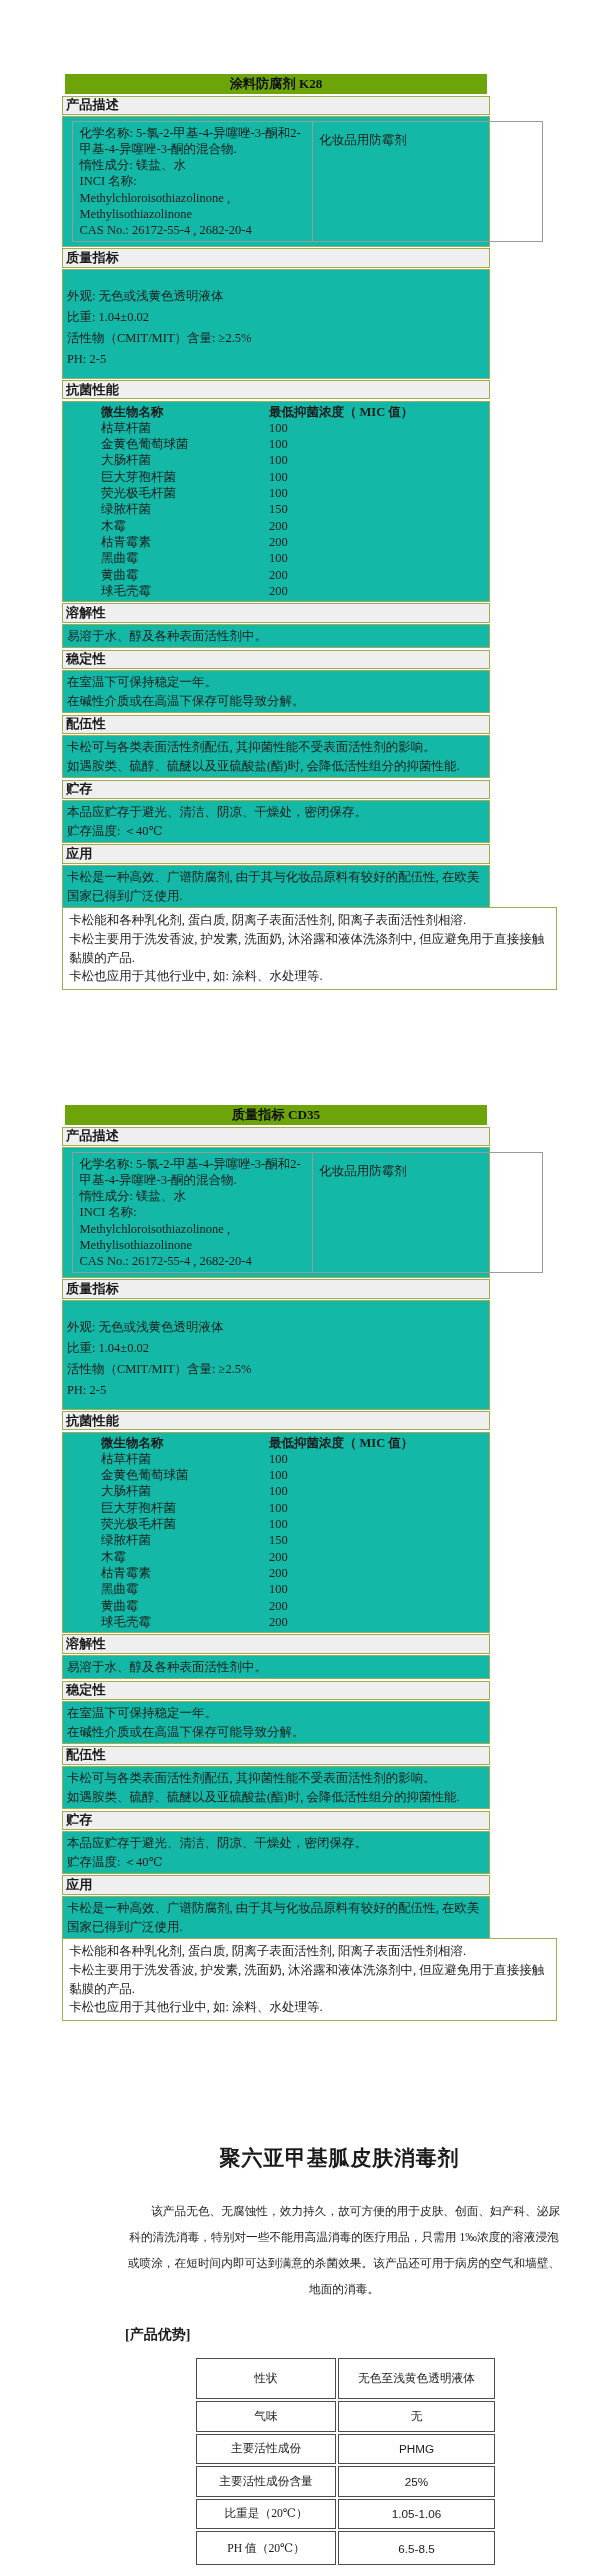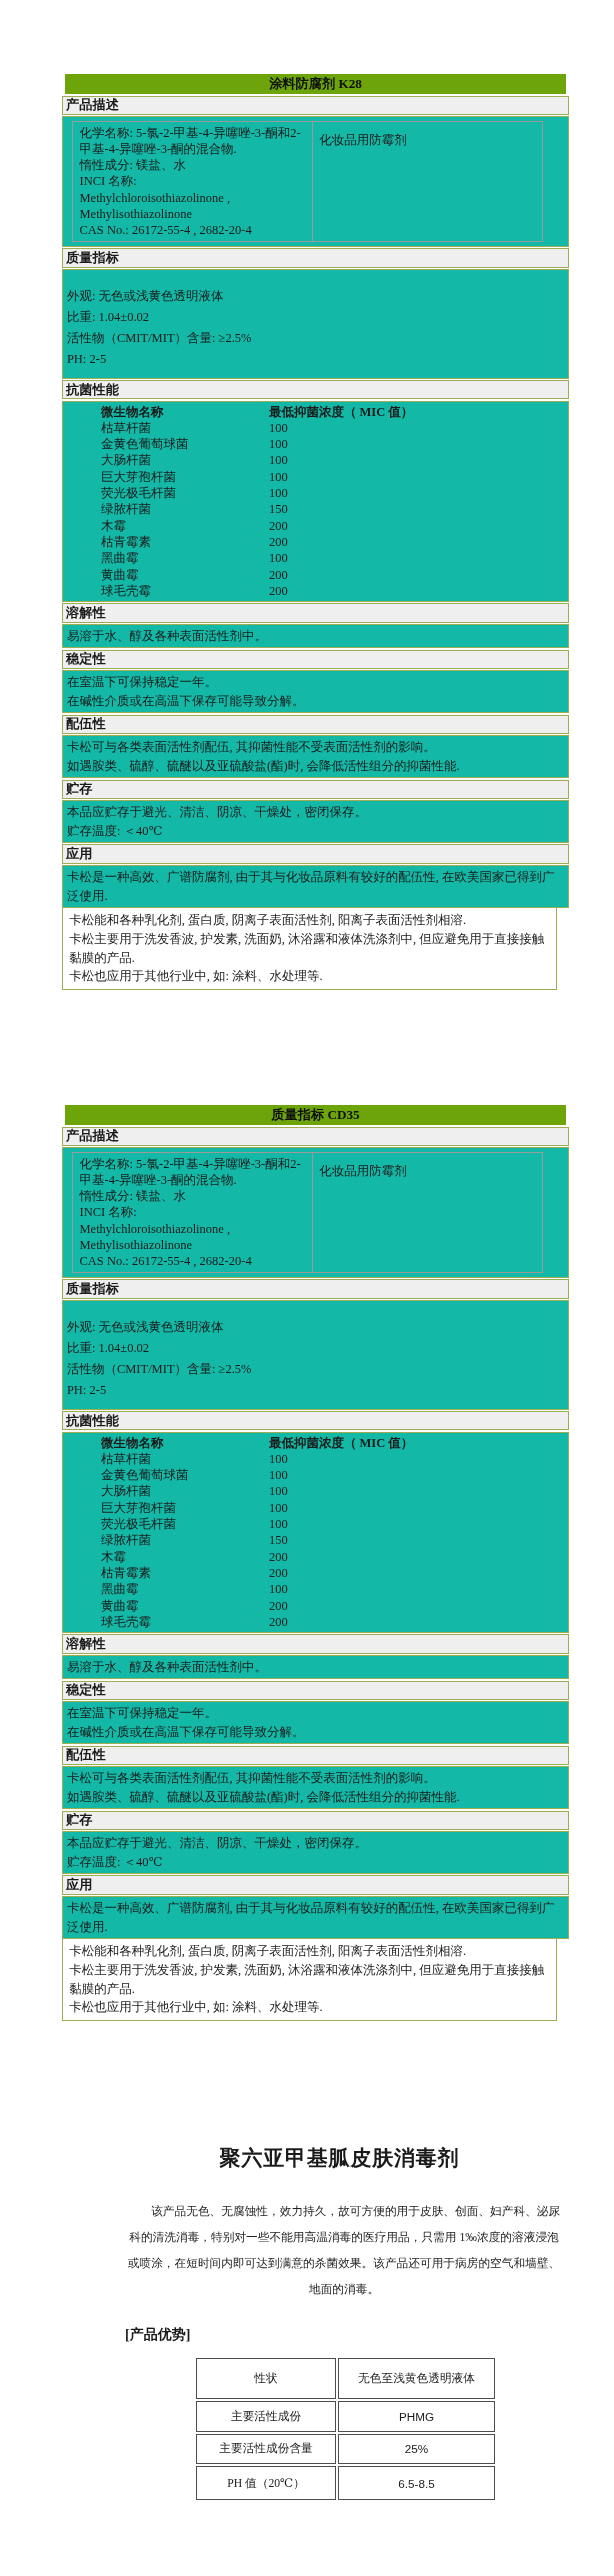--- a/index.html
+++ b/index.html
@@ -1,21 +1,21 @@
 <!DOCTYPE html>
 <html style="font-size:12.5px"><head>
 <meta charset="utf-8">
 <style>
   html,body{margin:0;padding:0;}
   body{
     width:615px;height:2576px;position:relative;overflow:hidden;
     background:#ffffff;color:#1a1a1a;
     font-family:"Liberation Serif","DejaVu Serif",serif;
   }
-  .psec{position:absolute;left:62px;width:507px;}
+  .psec{position:absolute;left:62px;width:428px;}
   .gbar{
     background:#6CA40A;border:0.8px solid #6CA40A;margin:0 3.1px 1.6px 3.1px;
     text-align:center;font-weight:bold;font-size:13.2px;line-height:18px;color:#101010;
   }
   .slabel{
     background:#EFEFEF;border:0.8px solid #9CAD52;font-weight:bold;
     font-size:13.2px;line-height:15.6px;padding:0.8px 3.1px;margin-bottom:1.6px;
   }
   .cbox{border:0.8px solid #9CAD52;background:#14b8a6;font-size:12.5px;padding:1.6px 3.9px;margin-bottom:1.6px;}
   .desc-table{border-collapse:collapse;margin:2.3px 1.6px 2.3px 5.4px;width:471px;}
@@ -285,27 +285,35 @@
   <div class="phmg-intro">该产品无色、无腐蚀性，效力持久，故可方便的用于皮肤、创面、妇产科、泌尿科的清洗消毒，特别对一些不能用高温消毒的医疗用品，只需用 1‰浓度的溶液浸泡或喷涂，在短时间内即可达到满意的杀菌效果。该产品还可用于病房的空气和墙壁、地面的消毒。</div>
   <div class="adv">[产品优势]</div>
 
   <table class="spec">
     <tbody>
         <tr class="r0">
       <td class="c1">性状</td>
       <td class="c2">无色至浅黄色透明液体</td>
     </tr>
     <tr class="r">
+      <td class="c1">气味</td>
+      <td class="c2">无</td>
+    </tr>
+    <tr class="r">
       <td class="c1">主要活性成份</td>
       <td class="c2">PHMG</td>
     </tr>
     <tr class="r">
       <td class="c1">主要活性成份含量</td>
       <td class="c2">25%</td>
     </tr>
+    <tr class="r">
+      <td class="c1">比重是（20℃）</td>
+      <td class="c2">1.05-1.06</td>
+    </tr>
     <tr class="rlast">
       <td class="c1">PH 值（20℃）</td>
       <td class="c2">6.5-8.5</td>
     </tr>
   </tbody>
     </table>
 
 </div>
 
 

